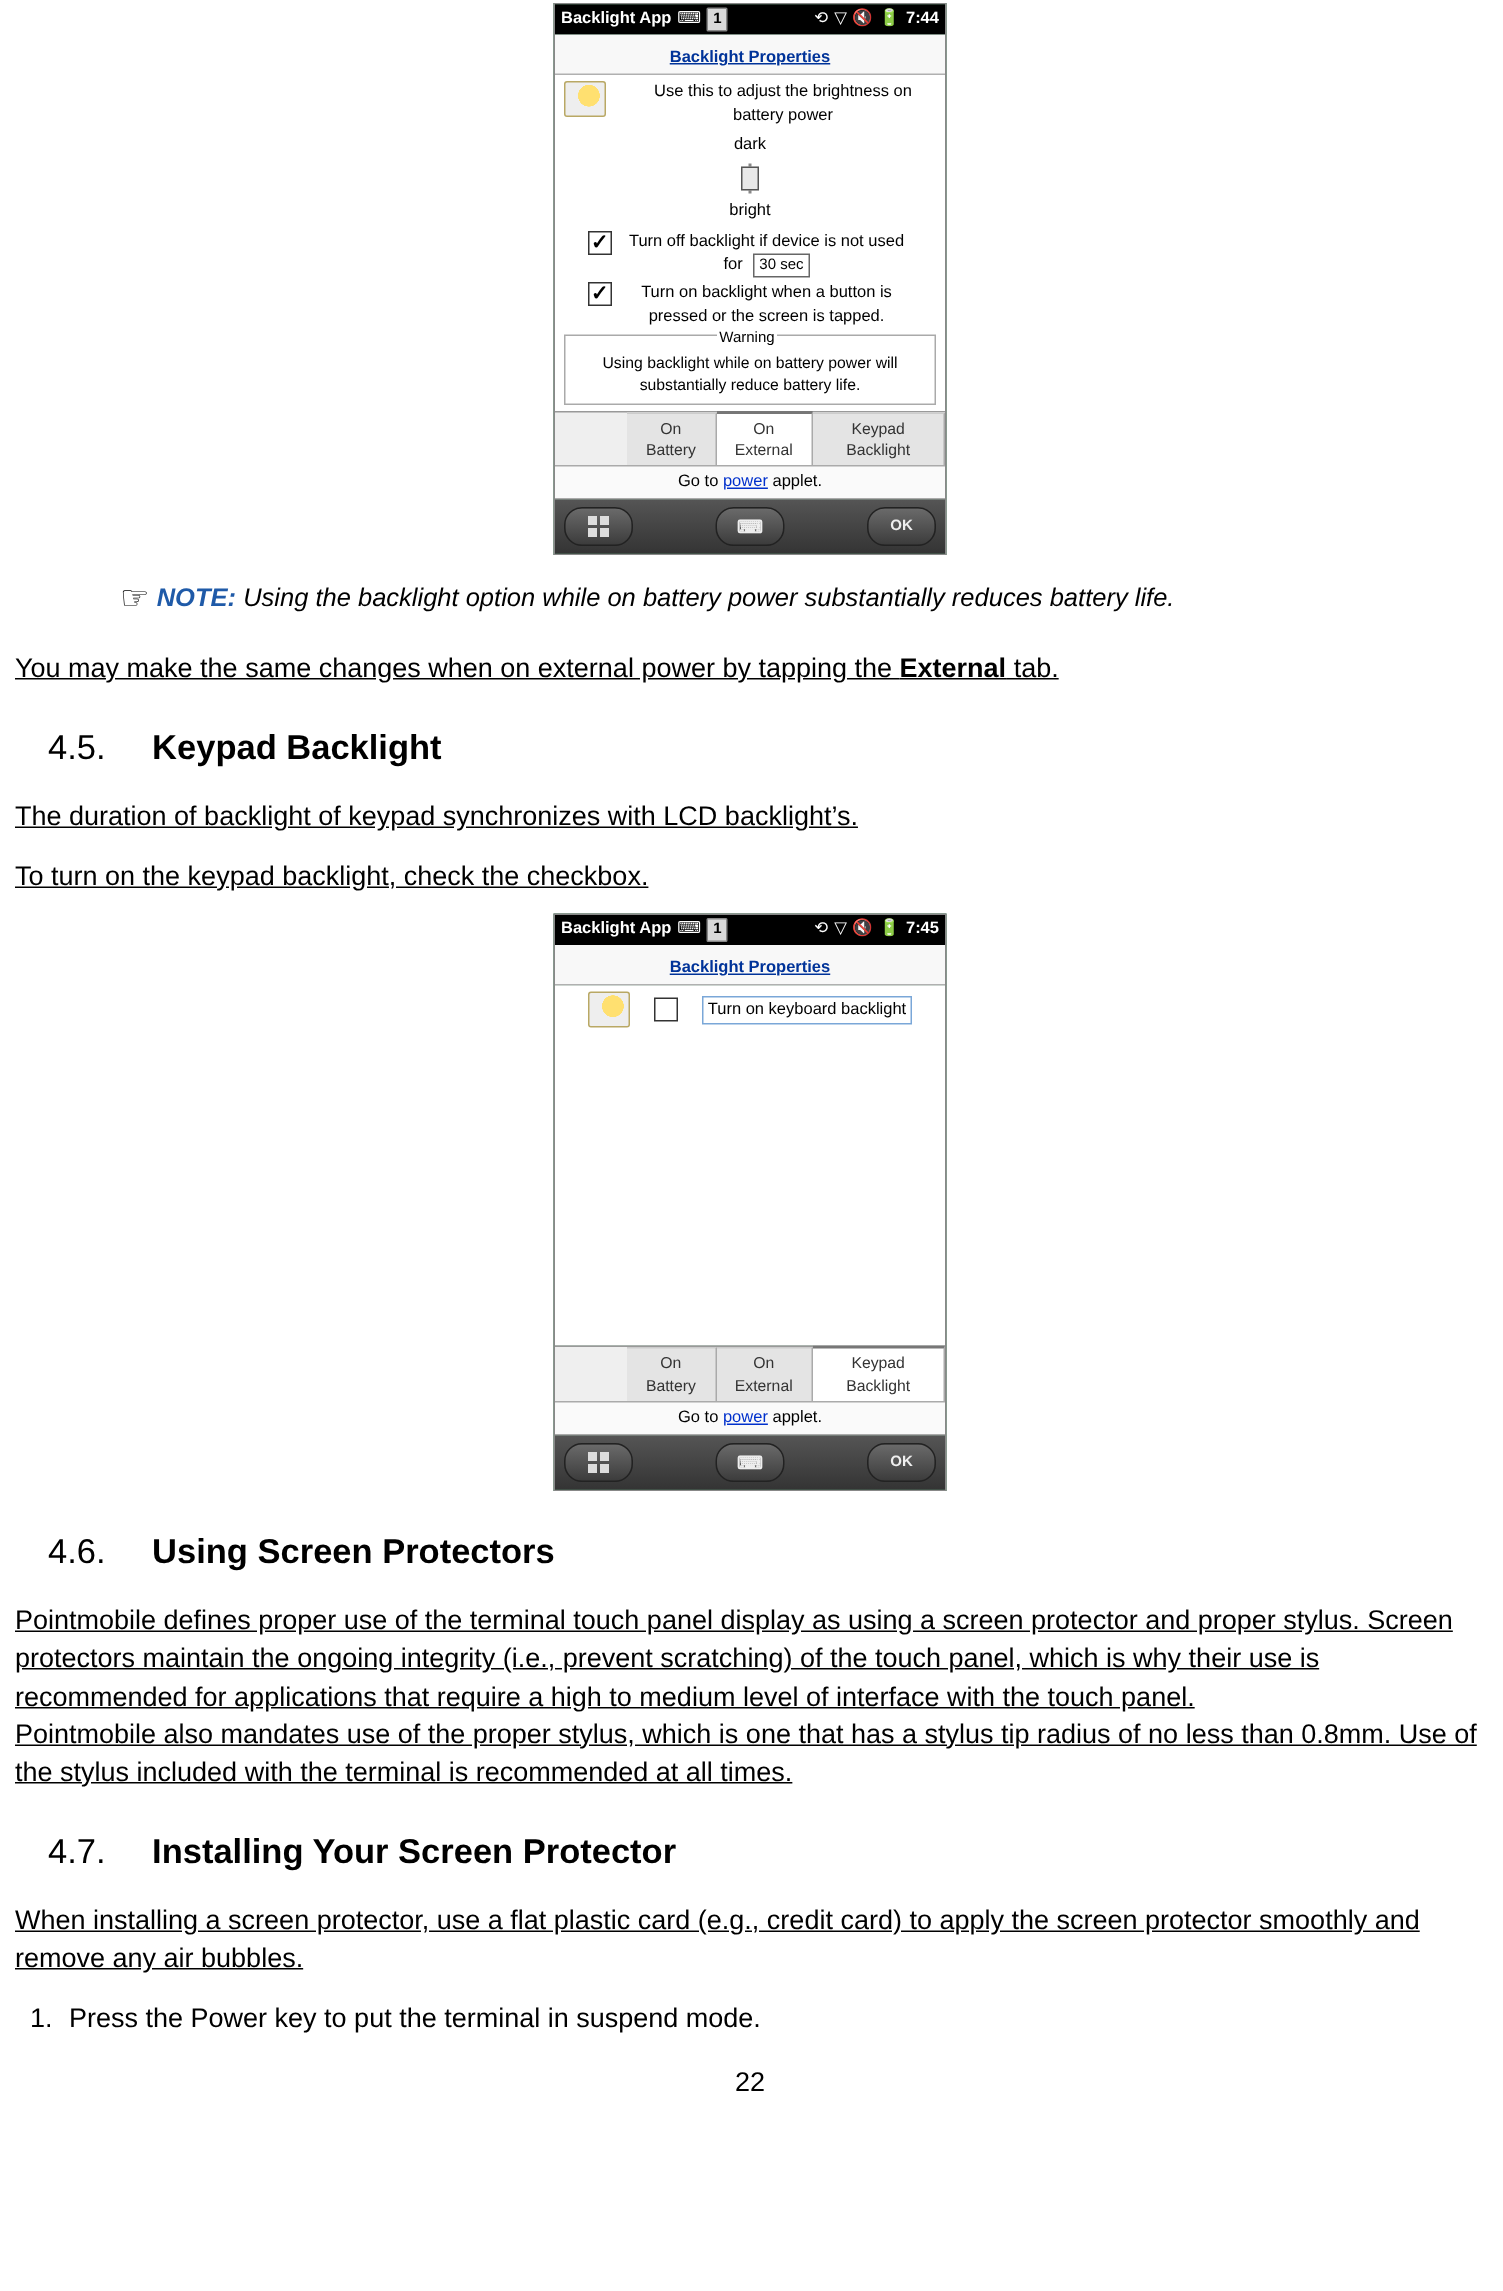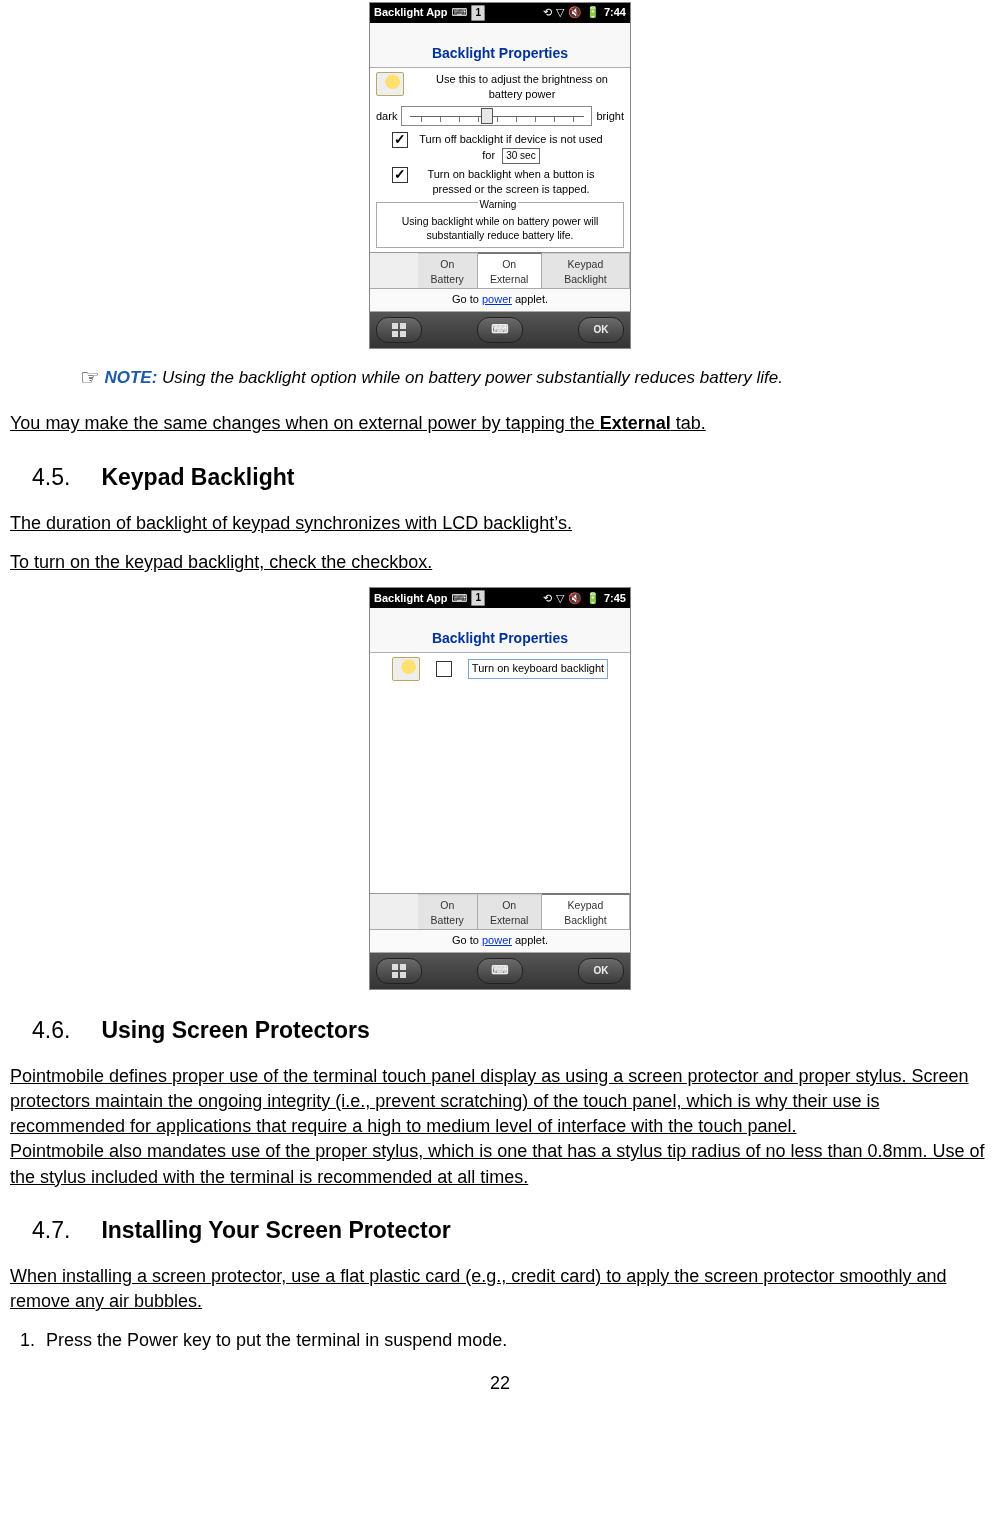--- a/index.html
+++ b/index.html
@@ -79,42 +79,43 @@
     color: #000;
     font-size: 10px;
     padding: 0 3px;
     border-radius: 1px;
     font-weight: bold;
   }
   .statusbar .glyph { font-size: 11px; }
   .statusbar .time { font-weight: bold; font-size: 11px; }
 
   .panel-title {
-    font-size: 14px;
+    font-size: 11px;
     font-weight: bold;
     color: #003399;
-    padding: 21px 6px 3px 6px;
+    padding: 8px 6px 3px 6px;
     border-bottom: 1px solid #b0b0b0;
     background: #f8f8f8;
+    text-decoration: underline;
   }
   .panel-body {
     padding: 4px 6px;
     font-size: 11px;
     background: #fff;
   }
   .icon-row { display: flex; gap: 16px; align-items: flex-start; margin-bottom: 4px; justify-content: center; }
   .bulb-icon {
     width: 26px; height: 22px; flex: 0 0 auto;
     background:
       radial-gradient(circle at 60% 40%, #ffe070 0 35%, transparent 36%),
       #eee;
     border: 1px solid #b9a864;
     border-radius: 2px;
   }
-  .slider-row { display: flex; align-items: center; gap: 4px; margin: 4px 0 6px 0; }
+  .slider-row { display: flex; align-items: center; gap: 4px; margin: 4px 0 6px 0; flex-direction: column; }
   .slider {
     flex: 1 1 auto; height: 18px; position: relative;
     border: 1px solid #888;
   }
   .slider::before {
     content: "";
     position: absolute; left: 4%; right: 4%; top: 50%; height: 1px; background: #666;
   }
   .slider .tick { position: absolute; top: 55%; width: 1px; height: 5px; background: #777; }
   .slider .thumb {

